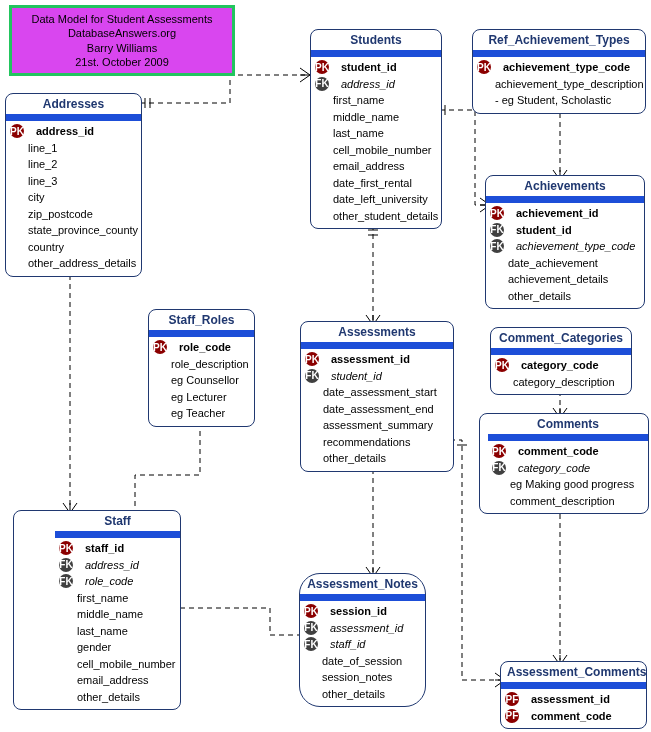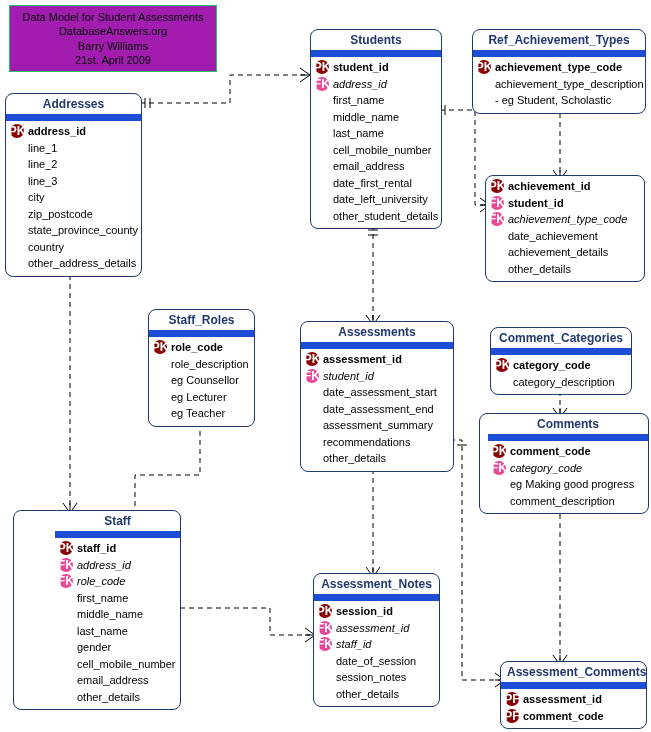--- a/index.html
+++ b/index.html
@@ -7,25 +7,25 @@
     padding: 0;
     font-family: Arial, sans-serif;
     font-size: 11px;
     background: #fff;
     width: 651px;
     height: 732px;
     position: relative;
   }
   .info-box {
     position: absolute;
-    border: 1px solid #22c55e;
-    padding: 4px 8px;
+    border: 3px solid #22c55e;
+    padding: 4px 15px;
     text-align: center;
     line-height: 1.3;
-    background: #a21caf;
+    background: #d946ef;
   }
   .entity {
     position: absolute;
     border: 1px solid #203870;
     border-radius: 8px;
     background: #fff;
     overflow: hidden;
   }
   .entity-title {
     font-weight: bold;
@@ -45,27 +45,27 @@
     white-space: nowrap;
   }
   .key {
     display: inline-flex;
     align-items: center;
     justify-content: center;
     width: 14px;
     height: 14px;
     border-radius: 50%;
     color: #fff;
-    font-size: 12px;
+    font-size: 10px;
     font-weight: bold;
-    margin-right: 4px;
+    margin-right: 12px;
     flex-shrink: 0;
   }
   .key.pk { background: #8b0000; }
-  .key.fk { background: #ec4899; text-align: center; }
+  .key.fk { background: #404040; text-align: center; }
   .key.pf { background: #8b0000; }
   .nokey { display:inline-block; width:14px; margin-right:4px; flex-shrink:0; }
   .bold { font-weight: bold; }
   .italic { font-style: italic; }
   svg.lines {
     position: absolute;
     top: 0; left: 0;
     width: 651px;
     height: 732px;
     pointer-events: none;
@@ -124,21 +124,21 @@
     <path d="M457 445 L467 445"></path>
     <path d="M555 387 L565 387"></path>
     <path d="M555 510 L565 510"></path>
   </g>
 </svg>
 
 <div class="info-box" style="left:9px; top:5px; width:190px;">
   <div>Data Model for Student Assessments</div>
   <div>DatabaseAnswers.org</div>
   <div>Barry Williams</div>
-  <div>21st. April 2009</div>
+  <div>21st. October 2009</div>
 </div>
 
 <div class="entity" style="left:5px; top:93px; width:135px;">
   <div class="entity-title">Addresses</div>
   <div class="entity-body">
       <div class="attr">
         <span class="key pk">PK</span>
         <span class="bold">address_id</span>
       </div>
       <div class="attr">
@@ -234,20 +234,21 @@
         <span>achievement_type_description</span>
       </div>
       <div class="attr">
         <span class="nokey"></span>
         <span>- eg Student, Scholastic</span>
       </div>
     </div>
 </div>
 
 <div class="entity" style="left:485px; top:175px; width:158px;">
+  <div class="entity-title">Achievements</div>
   <div class="entity-body">
       <div class="attr">
         <span class="key pk">PK</span>
         <span class="bold">achievement_id</span>
       </div>
       <div class="attr">
         <span class="key fk">FK</span>
         <span class="bold">student_id</span>
       </div>
       <div class="attr">
@@ -404,21 +405,21 @@
         <span class="nokey"></span>
         <span>email_address</span>
       </div>
       <div class="attr">
         <span class="nokey"></span>
         <span>other_details</span>
       </div>
     </div>
 </div>
 
-<div class="entity" style="left:313px; top:573px; width:125px;">
+<div class="entity" style="left:299px; top:573px; width:125px;border-radius:21px;">
   <div class="entity-title">Assessment_Notes</div>
   <div class="entity-body">
       <div class="attr">
         <span class="key pk">PK</span>
         <span class="bold">session_id</span>
       </div>
       <div class="attr">
         <span class="key fk">FK</span>
         <span class="italic">assessment_id</span>
       </div>

